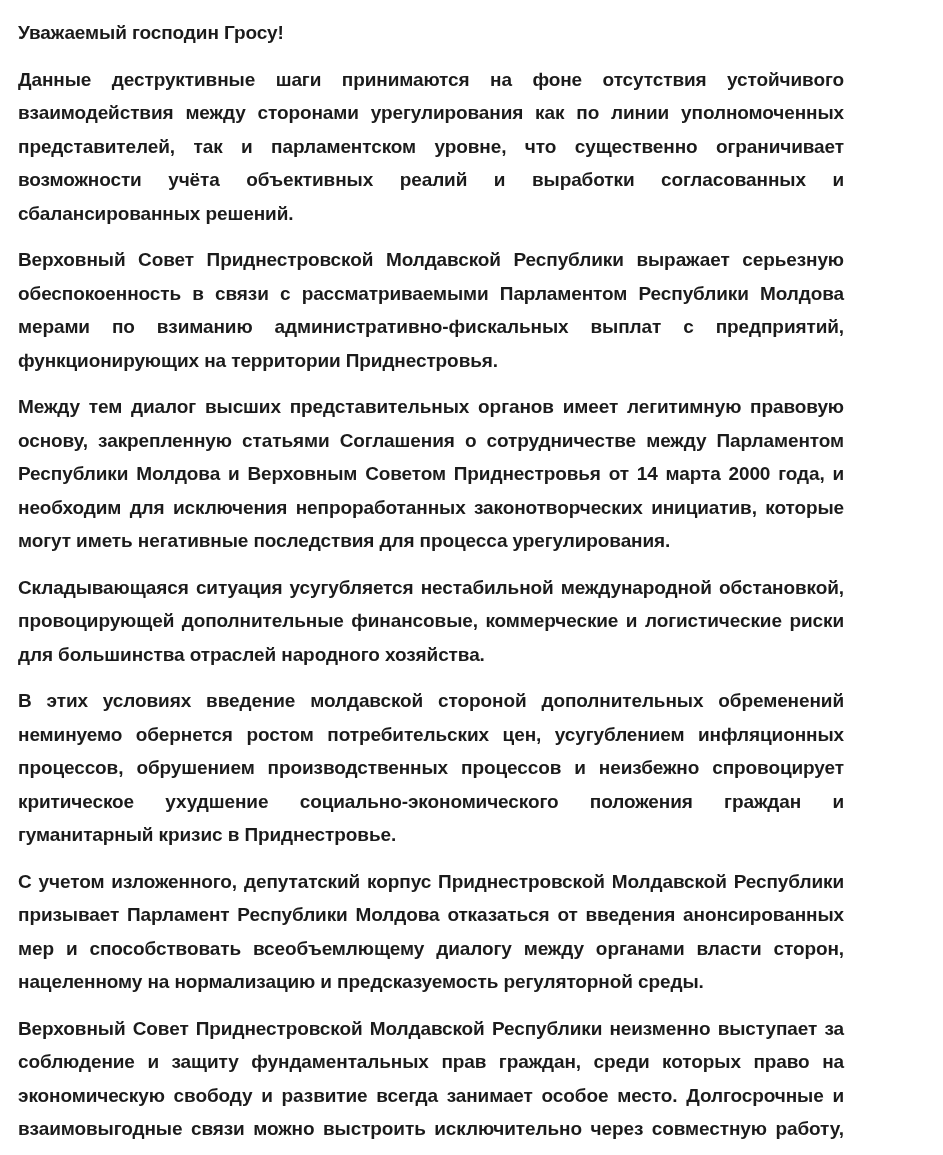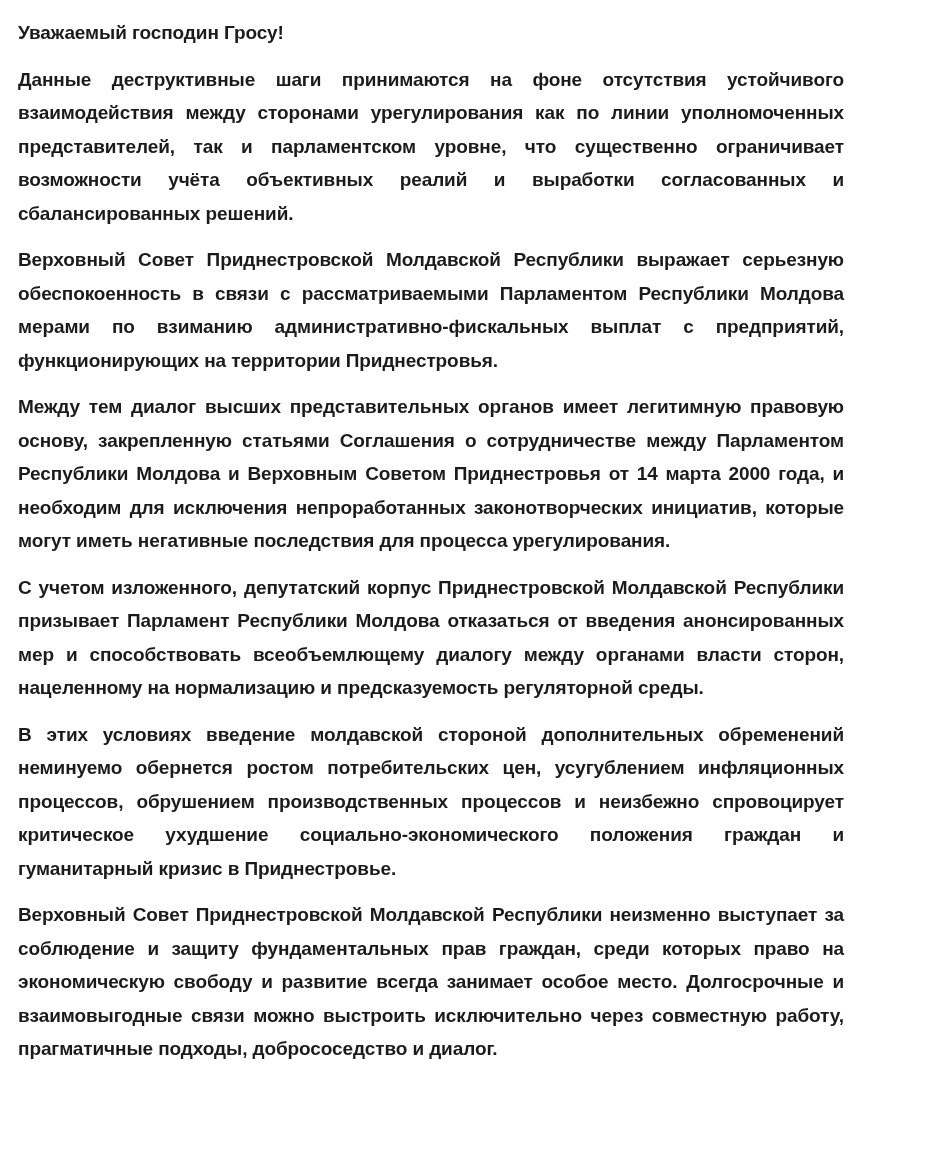--- a/index.html
+++ b/index.html
@@ -38,19 +38,20 @@
 
 <div class="page">
   <p class="salutation">Уважаемый господин Гросу!</p>
 
   <p class="para">Данные деструктивные шаги принимаются на фоне отсутствия устойчивого взаимодействия между сторонами урегулирования как по линии уполномоченных представителей, так и парламентском уровне, что существенно ограничивает возможности учёта объективных реалий и выработки согласованных и сбалансированных решений.</p>
 
   <p class="para">Верховный Совет Приднестровской Молдавской Республики выражает серьезную обеспокоенность в связи с рассматриваемыми Парламентом Республики Молдова мерами по взиманию административно-фискальных выплат с предприятий, функционирующих на территории Приднестровья.</p>
 
   <p class="para">Между тем диалог высших представительных органов имеет легитимную правовую основу, закрепленную статьями Соглашения о сотрудничестве между Парламентом Республики Молдова и Верховным Советом Приднестровья от 14 марта 2000 года, и необходим для исключения непроработанных законотворческих инициатив, которые могут иметь негативные последствия для процесса урегулирования.</p>
 
+  <p class="para">Складывающаяся ситуация усугубляется нестабильной международной обстановкой, провоцирующей дополнительные финансовые, коммерческие и логистические риски для большинства отраслей народного хозяйства.</p>
+
+  <p class="para">В этих условиях введение молдавской стороной дополнительных обременений неминуемо обернется ростом потребительских цен, усугублением инфляционных процессов, обрушением производственных процессов и неизбежно спровоцирует критическое ухудшение социально-экономического положения граждан и гуманитарный кризис в Приднестровье.</p>
 
   <p class="para">С учетом изложенного, депутатский корпус Приднестровской Молдавской Республики призывает Парламент Республики Молдова отказаться от введения анонсированных мер и способствовать всеобъемлющему диалогу между органами власти сторон, нацеленному на нормализацию и предсказуемость регуляторной среды.</p>
-
-  <p class="para">В этих условиях введение молдавской стороной дополнительных обременений неминуемо обернется ростом потребительских цен, усугублением инфляционных процессов, обрушением производственных процессов и неизбежно спровоцирует критическое ухудшение социально-экономического положения граждан и гуманитарный кризис в Приднестровье.</p>
 
   <p class="para">Верховный Совет Приднестровской Молдавской Республики неизменно выступает за соблюдение и защиту фундаментальных прав граждан, среди которых право на экономическую свободу и развитие всегда занимает особое место. Долгосрочные и взаимовыгодные связи можно выстроить исключительно через совместную работу, прагматичные подходы, добрососедство и диалог.</p>
 </div>
 
 </body></html>

